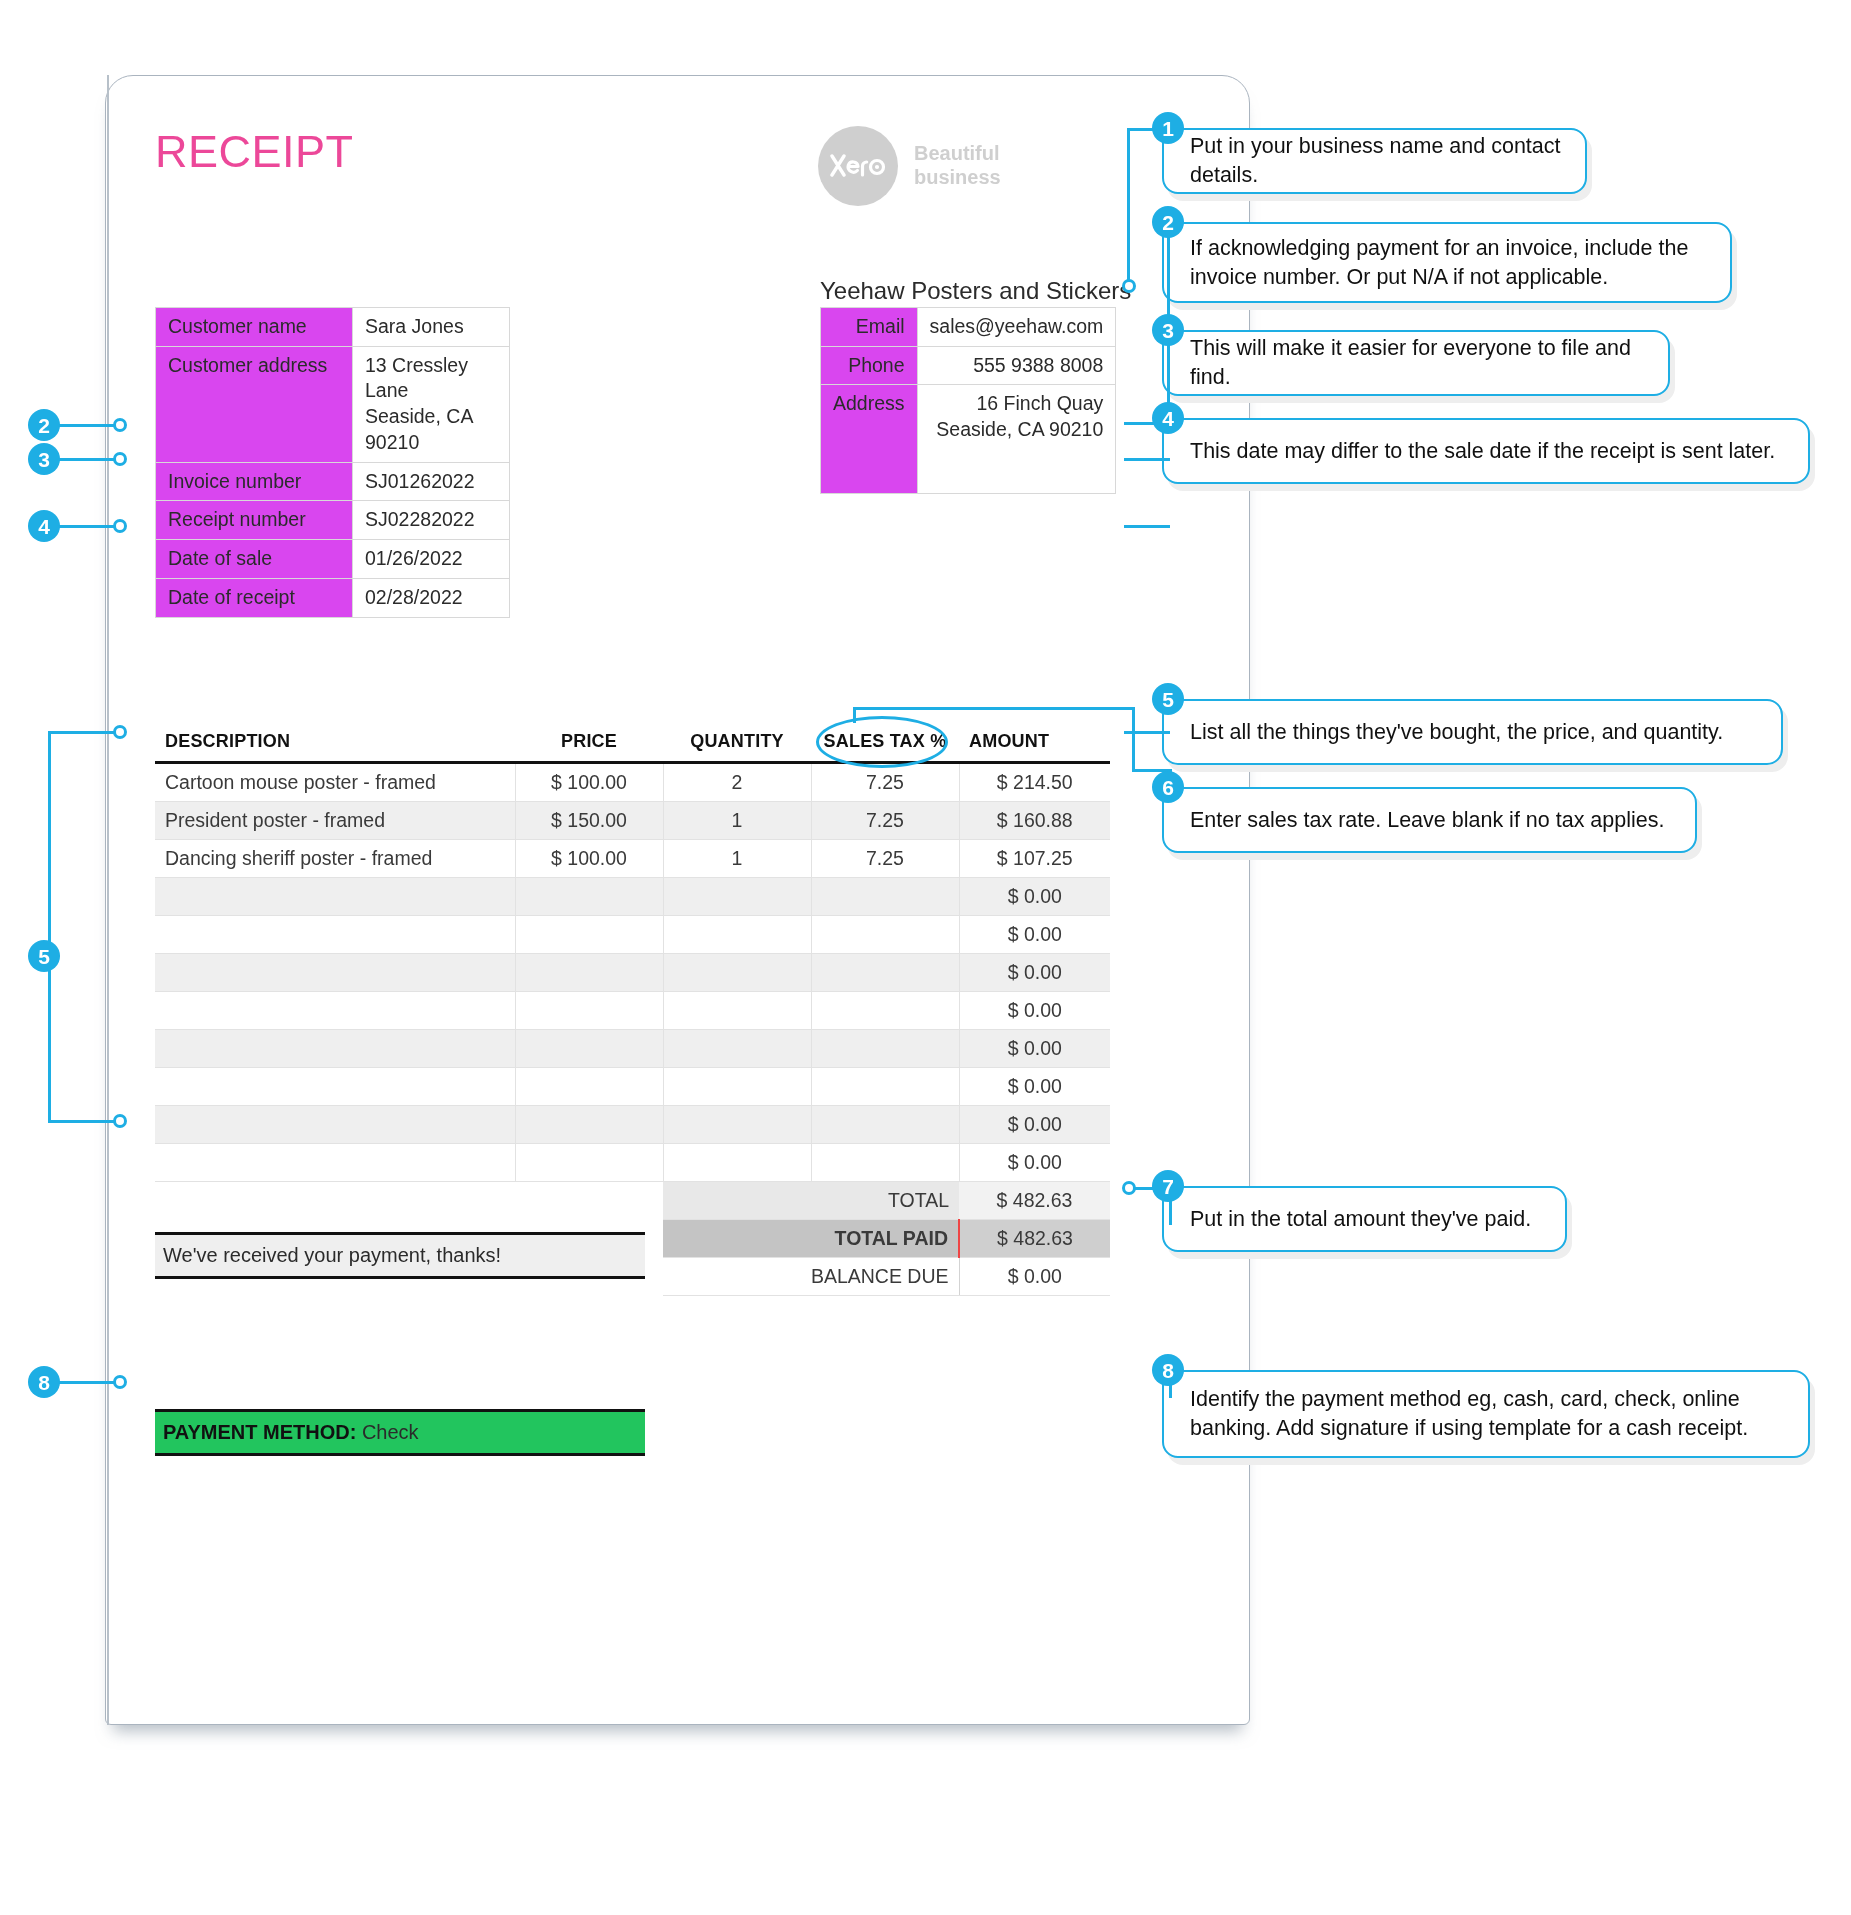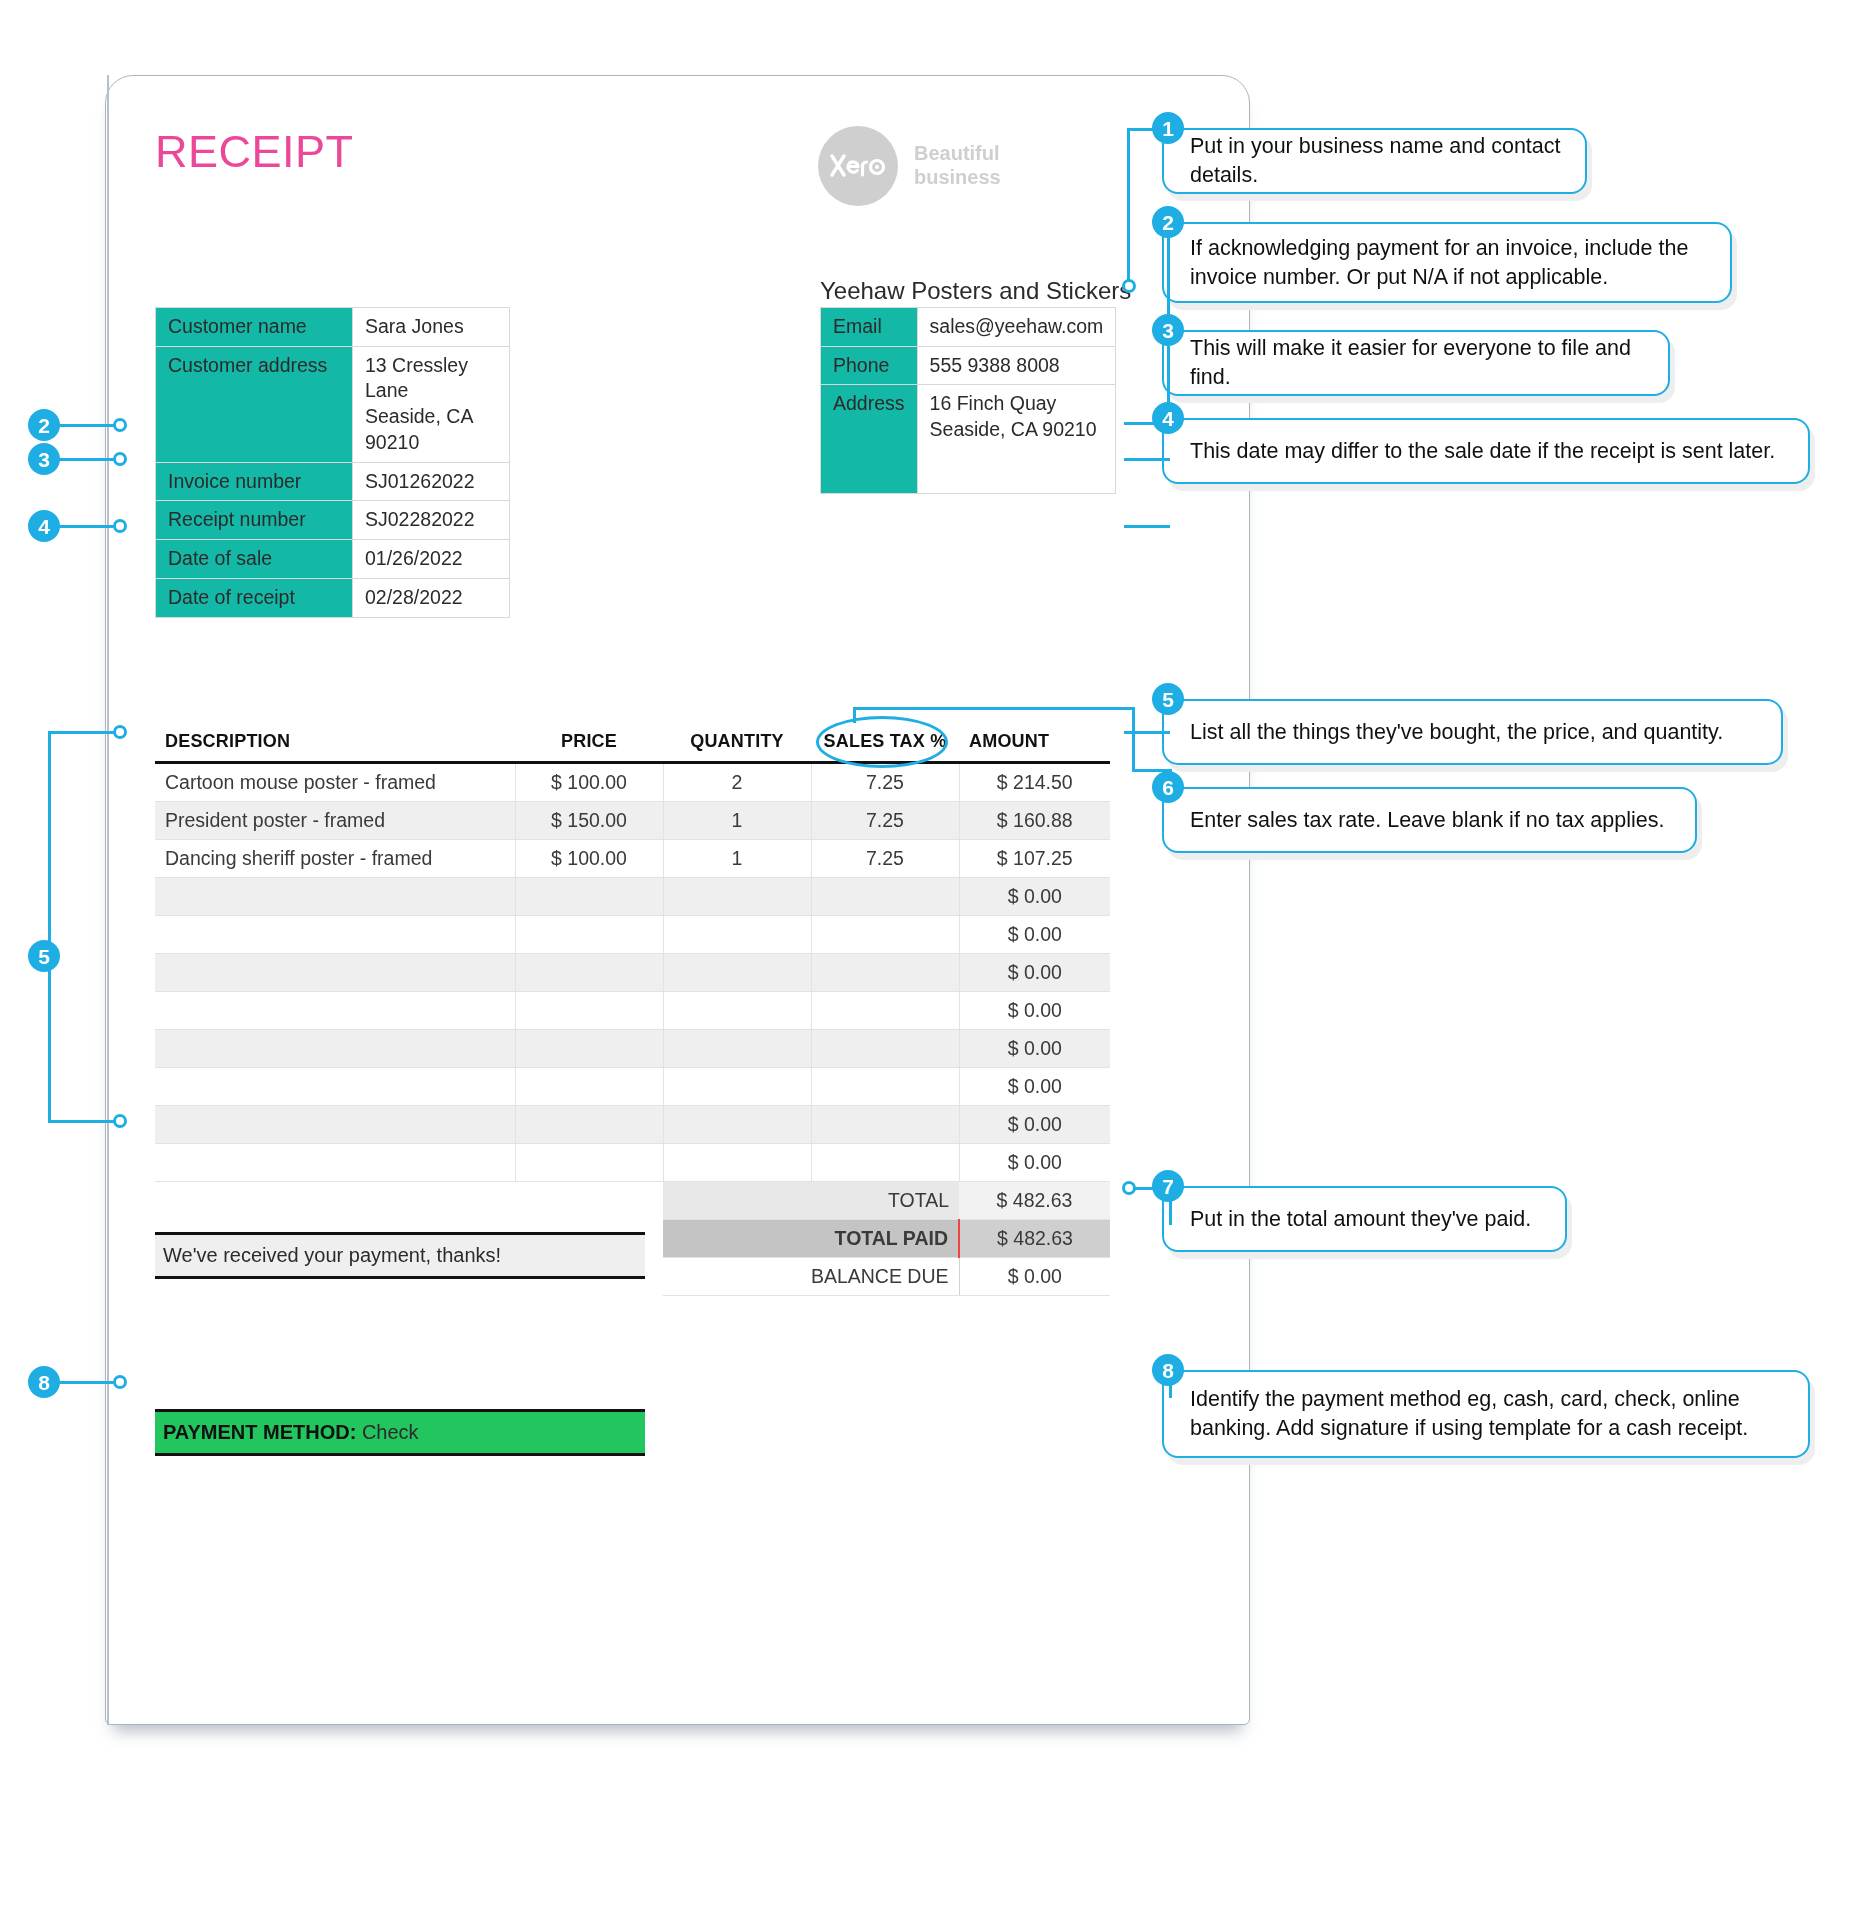--- a/index.html
+++ b/index.html
@@ -74,21 +74,21 @@
     border-collapse: collapse;
     font-size: 19.5px;
   }
   .boxtable td {
     border: 1px solid #d8d8d8;
     padding: 6px 12px;
     vertical-align: top;
     line-height: 1.32;
   }
   .boxtable td.lbl {
-    background: #14b8a6;
+    background: #d946ef;
     color: #2b2b2b;
     white-space: nowrap;
     padding-left: 12px;
   }
   .boxtable td.val {
     background: #ffffff;
     color: #2b2b2b;
     white-space: pre-line;
   }
 
@@ -97,21 +97,21 @@
   #customer-table td.lbl { width: 172px; }
 
   
   #business-name {
     position: absolute;
     left: 820px;
     top: 277px;
     font-size: 24px;
     color: #2b2b2b;
   }
-  #business-table { left: 820px; top: 307px; width: 290px; }
+  #business-table { left: 820px; top: 307px; width: 290px; text-align: right; }
   #business-table td.lbl { width: 86px; }
   #business-table td.addr-val { height: 96px; }
 
   
   #items-table {
     position: absolute;
     left: 155px;
     top: 725px;
     width: 955px;
     border-collapse: collapse;

